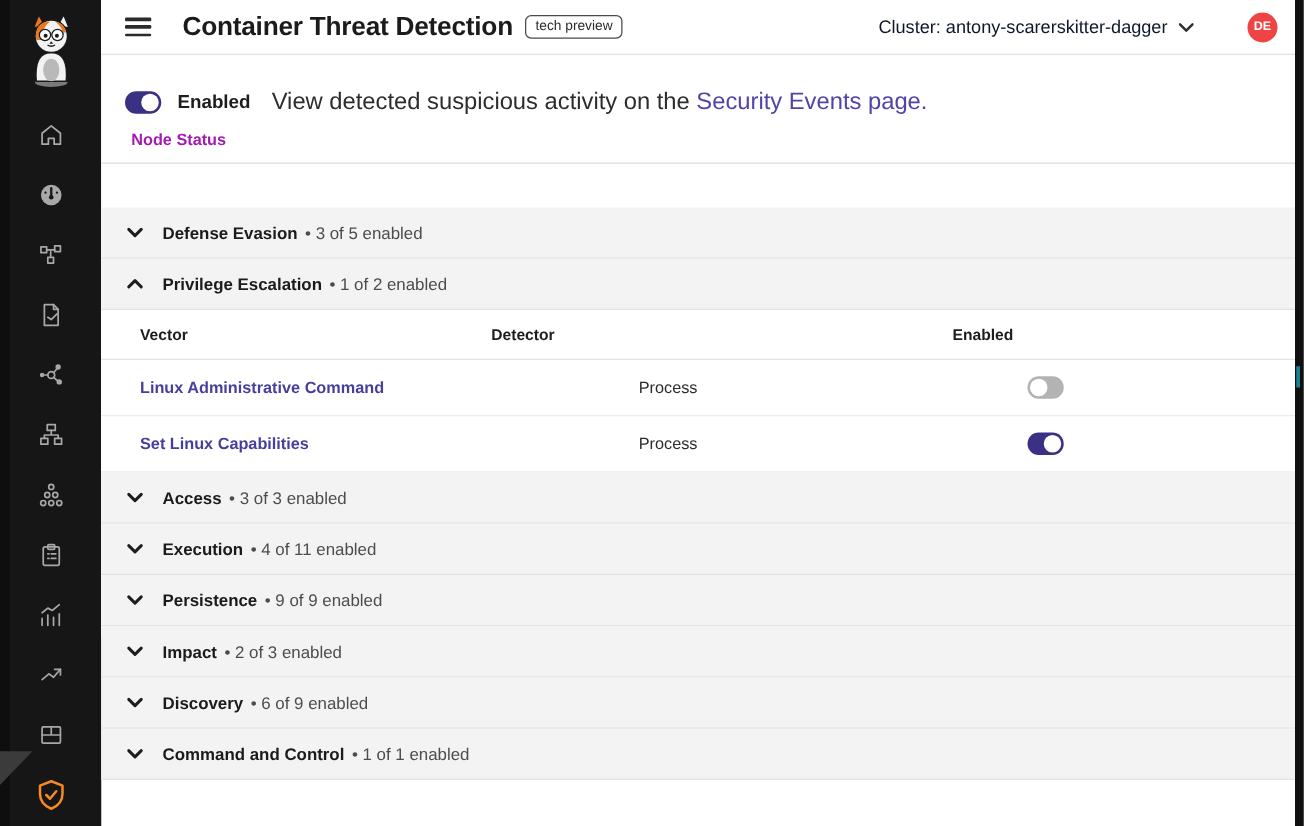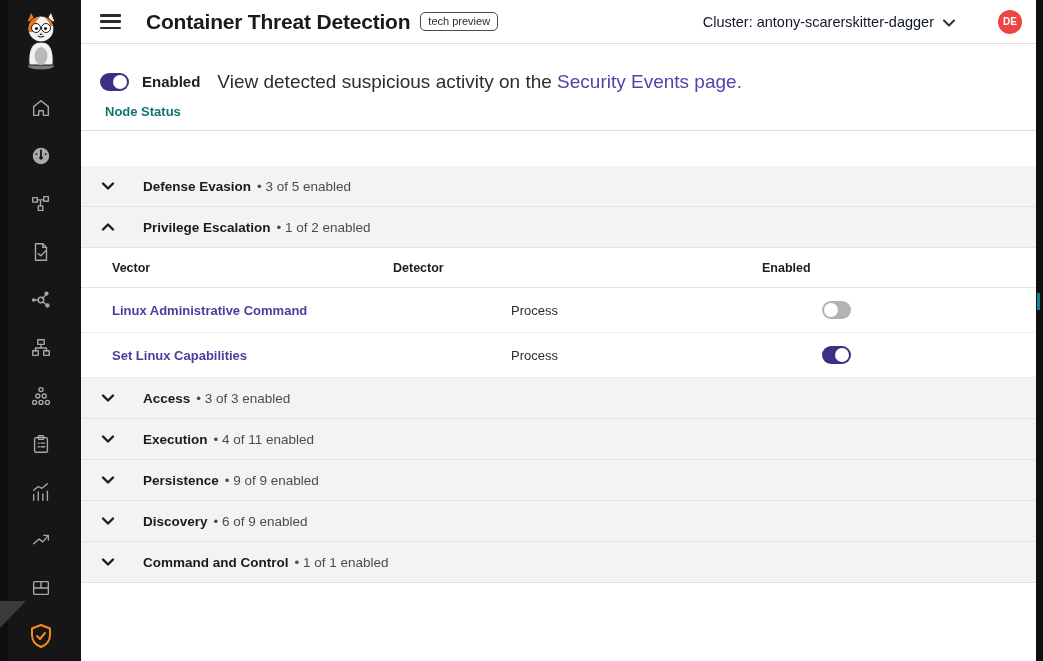--- a/index.html
+++ b/index.html
@@ -38,31 +38,31 @@
   .banner { padding:19px 0 0 19px; height:56px; display:flex; align-items:center; }
   .switch { width:29px; height:18px; border-radius:9px; background:#b3b3b3; position:relative; cursor:pointer; flex:none; }
   .switch .knob { position:absolute; top:2px; left:2px; width:14px; height:14px; border-radius:50%; background:#fff; }
   .switch.on { background:#3a3184; }
   .switch.on .knob { left:auto; right:2px; }
   .banner-label { font-size:15px; font-weight:bold; color:#1d1d1d; margin-left:13px; }
   .banner-text { font-size:19px; color:#2d2d2d; margin-left:17px; }
   .banner-text a { color:#5044a9; text-decoration:none; cursor:pointer; }
 
   .tabs { display:flex; align-items:flex-end; border-bottom:1px solid #dcdcdc; padding-left:14px; height:31px; }
-  .tab { font-size:13px; font-weight:bold; color:#0f766e; padding:0 10px 11px; margin-right:14px; cursor:pointer; position:relative; }
+  .tab { font-size:13px; font-weight:bold; color:#a21caf; padding:0 10px 11px; margin-right:14px; cursor:pointer; position:relative; }
   .tab.active { color:#1d1d1d; }
   .tab.active::after { content:""; position:absolute; left:0; right:0; bottom:-1px; height:4px; background:#f68b1f; }
   .tabs-gap { height:35px; }
 
   
   .acc-header { height:41px; background:#f3f3f3; border-bottom:1px solid #e2e2e2; display:flex; align-items:center; padding-left:19px; cursor:pointer; }
   .acc-chevron { width:16px; height:16px; flex:none; }
   .acc-chevron svg { stroke:#1d1d1d; fill:none; stroke-width:2.4; stroke-linecap:round; stroke-linejoin:round; display:block; }
   .acc-chevron.up svg { transform:rotate(180deg); }
-  .acc-label { font-size:13.5px; font-weight:bold; color:#1b1b1b; margin-left:27px; }
+  .acc-label { font-size:13.5px; font-weight:bold; color:#1b1b1b; margin-left:14px; }
   .acc-count { font-size:13.5px; color:#4c4c4c; margin-left:6px; }
 
   .det-table { background:#fff; }
   .t-row { display:flex; align-items:center; padding-left:31px; border-bottom:1px solid #ececec; }
   .t-head { height:40px; border-bottom:1px solid #e4e4e4; }
   .t-head .cell { font-size:12.5px; font-weight:bold; color:#1d1d1d; }
   .t-body-row { height:45px;gap:30px; }
   .cell { flex:none; }
   .cell.c1 { width:369px; }
   .cell.c2 { width:281px; }
@@ -325,20 +325,29 @@
     <div class="acc-header">
       <span class="acc-chevron">
           <svg width="16" height="16" viewBox="0 0 16 16">
             <path d="M3 5.5 L8 10.5 L13 5.5"></path>
           </svg>
         </span>
       <span class="acc-label">Persistence</span>
       <span class="acc-count">• 9 of 9 enabled</span>
     </div>
 
+    <div class="acc-header">
+      <span class="acc-chevron">
+          <svg width="16" height="16" viewBox="0 0 16 16">
+            <path d="M3 5.5 L8 10.5 L13 5.5"></path>
+          </svg>
+        </span>
+      <span class="acc-label">Impact</span>
+      <span class="acc-count">• 2 of 3 enabled</span>
+    </div>
 
     <div class="acc-header">
       <span class="acc-chevron">
           <svg width="16" height="16" viewBox="0 0 16 16">
             <path d="M3 5.5 L8 10.5 L13 5.5"></path>
           </svg>
         </span>
       <span class="acc-label">Discovery</span>
       <span class="acc-count">• 6 of 9 enabled</span>
     </div>

